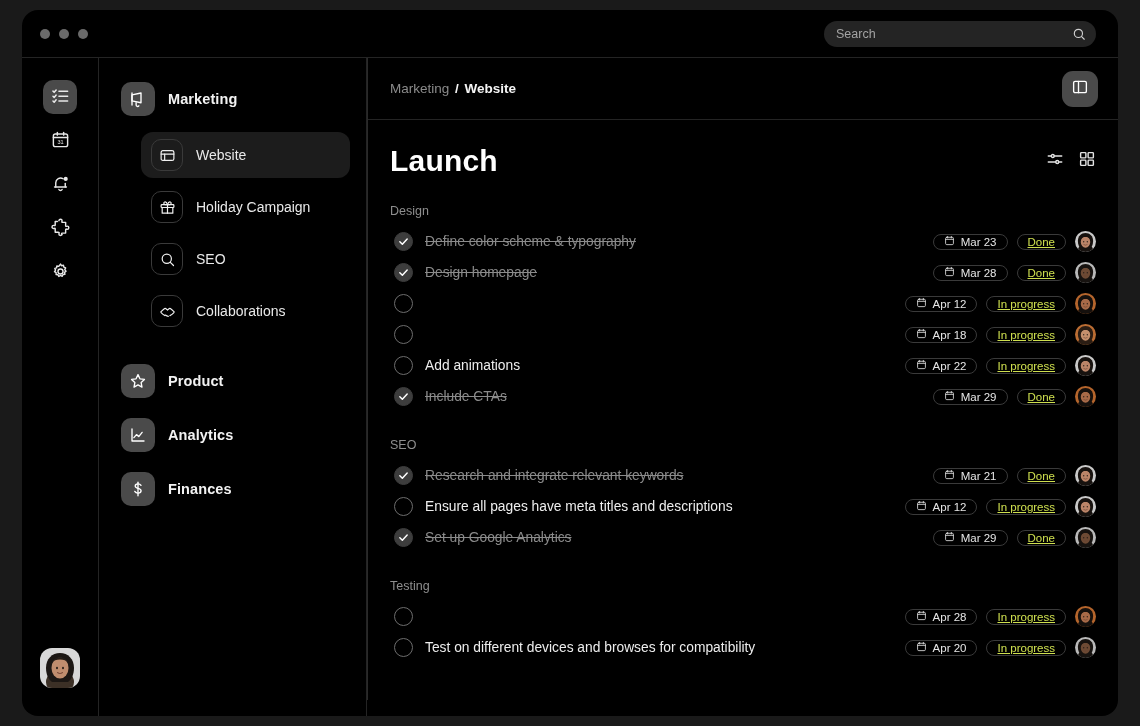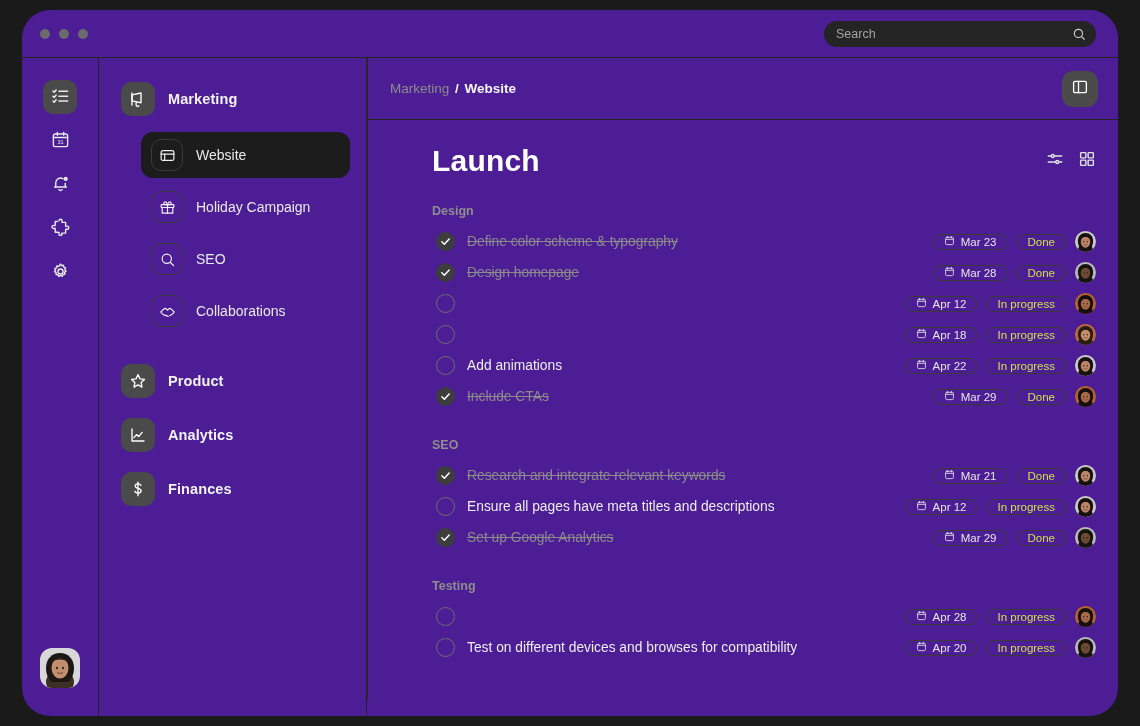--- a/index.html
+++ b/index.html
@@ -6,22 +6,22 @@
   html, body {
     width: 1140px; height: 726px;
     background: #1a1a1a;
     font-family: "Liberation Sans", sans-serif;
     overflow: hidden;
   }
   .app-window {
     position: absolute;
     left: 22px; top: 10px;
     width: 1096px; height: 706px;
-    background: #4c1d95;
-    border-radius: 28px;
+    background: #000000;
+    border-radius: 16px;
     overflow: hidden;
     display: flex;
     flex-direction: column;
   }
   
   .titlebar {
     height: 48px;
     flex: 0 0 48px;
     display: flex;
     align-items: center;
@@ -142,33 +142,31 @@
     width: 36px; height: 36px;
     border-radius: 11px;
     background: #4a4a4a;
     display: flex; align-items: center; justify-content: center;
     color: #fff; cursor: pointer;
   }
   .panel-toggle svg { width: 18px; height: 18px; }
 
   .content {
     flex: 1; min-height: 0;
-    padding: 24px 22px 0 36px;
+    padding: 24px 22px 0 22px;
     overflow: hidden;
-    margin-left: 28px;
   }
   .title-row { display: flex; align-items: center; margin-bottom: 26px; }
   .page-title { font-size: 30px; font-weight: 700; color: #ffffff; letter-spacing: .2px; }
   .view-tools { margin-left: auto; display: flex; gap: 14px; align-items: center; color: #e3e3e3; }
   .view-tools svg { width: 18px; height: 18px; cursor: pointer; }
 
   .section-title {
     font-size: 12.5px; color: #8e8e8e;
     margin: 0 0 8px 0;
-    font-weight: bold;
   }
   .section + .section { margin-top: 26px; }
 
   .task {
     display: flex; align-items: center;
     height: 31px;
     gap: 12px;
   }
   .cbox {
     width: 19px; height: 19px; flex: 0 0 19px;
@@ -188,21 +186,21 @@
     border: 1px solid #3a3a3a;
     border-radius: 11px;
     display: flex; align-items: center; gap: 6px;
     padding: 0 10px;
     font-size: 11.5px;
     color: #e6e6e6;
     white-space: nowrap;
     cursor: pointer;
   }
   .pill svg { width: 11px; height: 11px; opacity: .95; }
-  .pill.status { color: #cfe04f; }
+  .pill.status { color: #cfe04f; text-decoration: underline; }
   .avatar {
     width: 21px; height: 21px; flex: 0 0 21px;
     border-radius: 50%;
     overflow: hidden;
     cursor: pointer;
   }
   .avatar svg, .rail-avatar svg { display: block; width: 100%; height: 100%; }
 </style>
 </head>
 <body>

